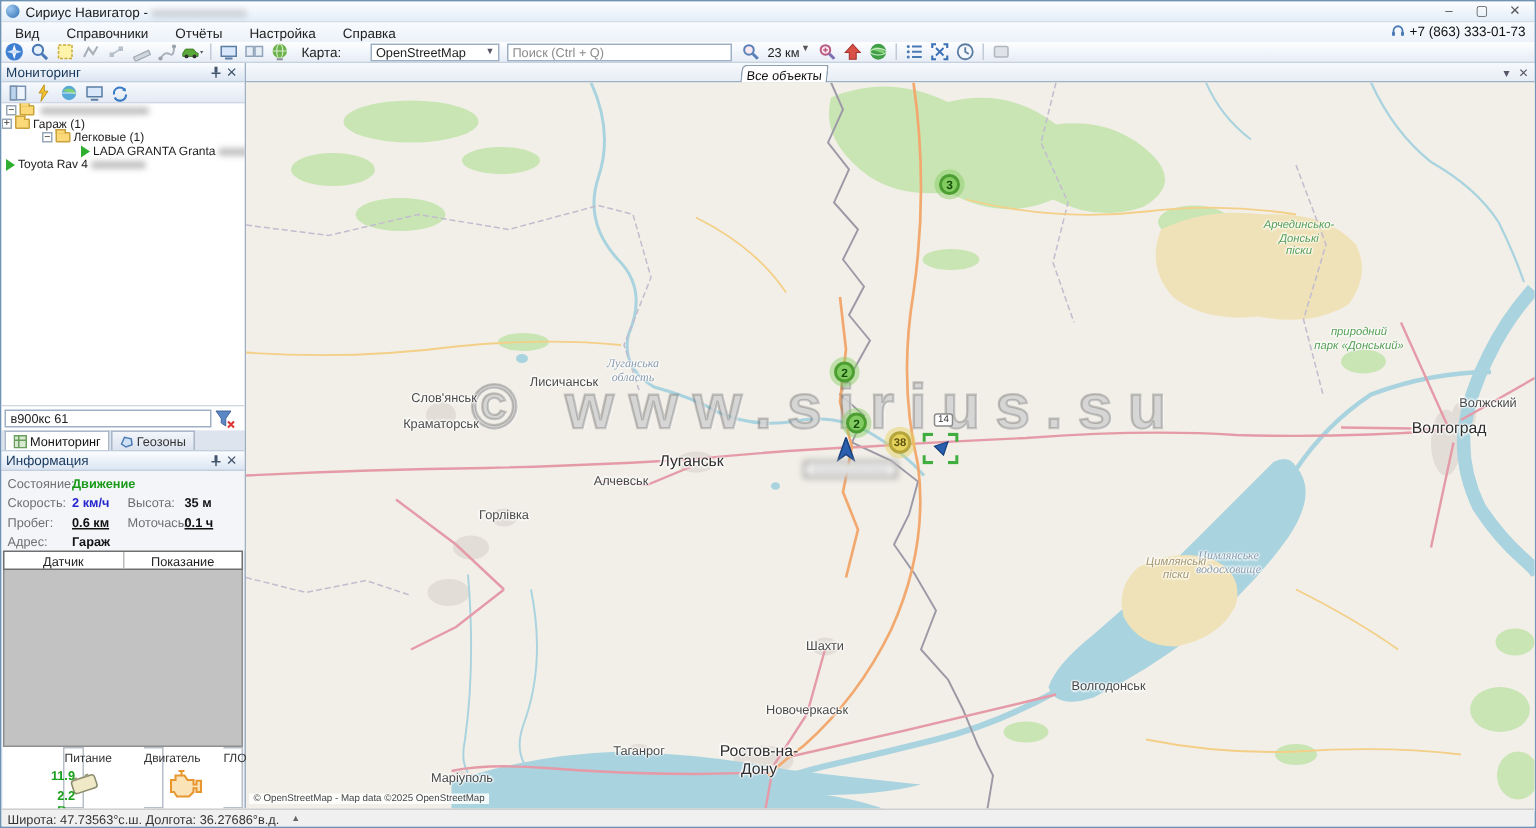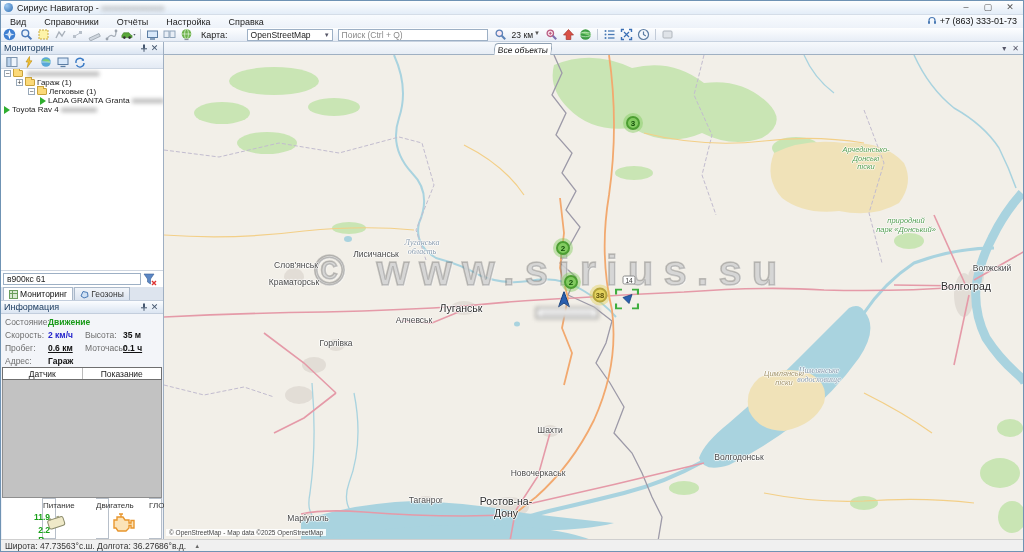--- a/index.html
+++ b/index.html
@@ -316,31 +316,31 @@
             <path d="M9.5 2.5 L9.8 5 L7.4 4.4 Z" fill="#3a7ac5"></path>
           </svg>
         </span>
     </div>
     <div class="tree-wrap">
         <div class="tree-row" style="padding-left: 3px;">
           <span class="expander">−</span>
           <span class="ticon folder"></span>
           <span class="tlabel redacted">&nbsp;xxxxxxxxxxxxxxxxxx</span>
         </div>
-        <div class="tree-row" style="padding-left: 15px;">
+        <div class="tree-row" style="">
           <span class="expander">+</span>
           <span class="ticon folder"></span>
           <span class="tlabel">Гараж (1)</span>
         </div>
         <div class="tree-row" style="padding-left: 27px;">
           <span class="expander">−</span>
           <span class="ticon folder"></span>
           <span class="tlabel">Легковые (1)</span>
         </div>
-        <div class="tree-row" style="padding-left: 39px;">
+        <div class="tree-row" style="padding-left: 39px; margin-left: 14px;">
           <span class="ticon play"></span>
           <span class="tlabel">LADA GRANTA Granta</span>
           <span class="tlabel redacted">&nbsp;xxxxxxxx</span>
         </div>
         <div class="tree-row" style="padding-left: 3px;">
           <span class="ticon play"></span>
           <span class="tlabel">Toyota Rav 4</span>
           <span class="tlabel redacted">&nbsp;xxxxxxxxx</span>
         </div>
       </div>

